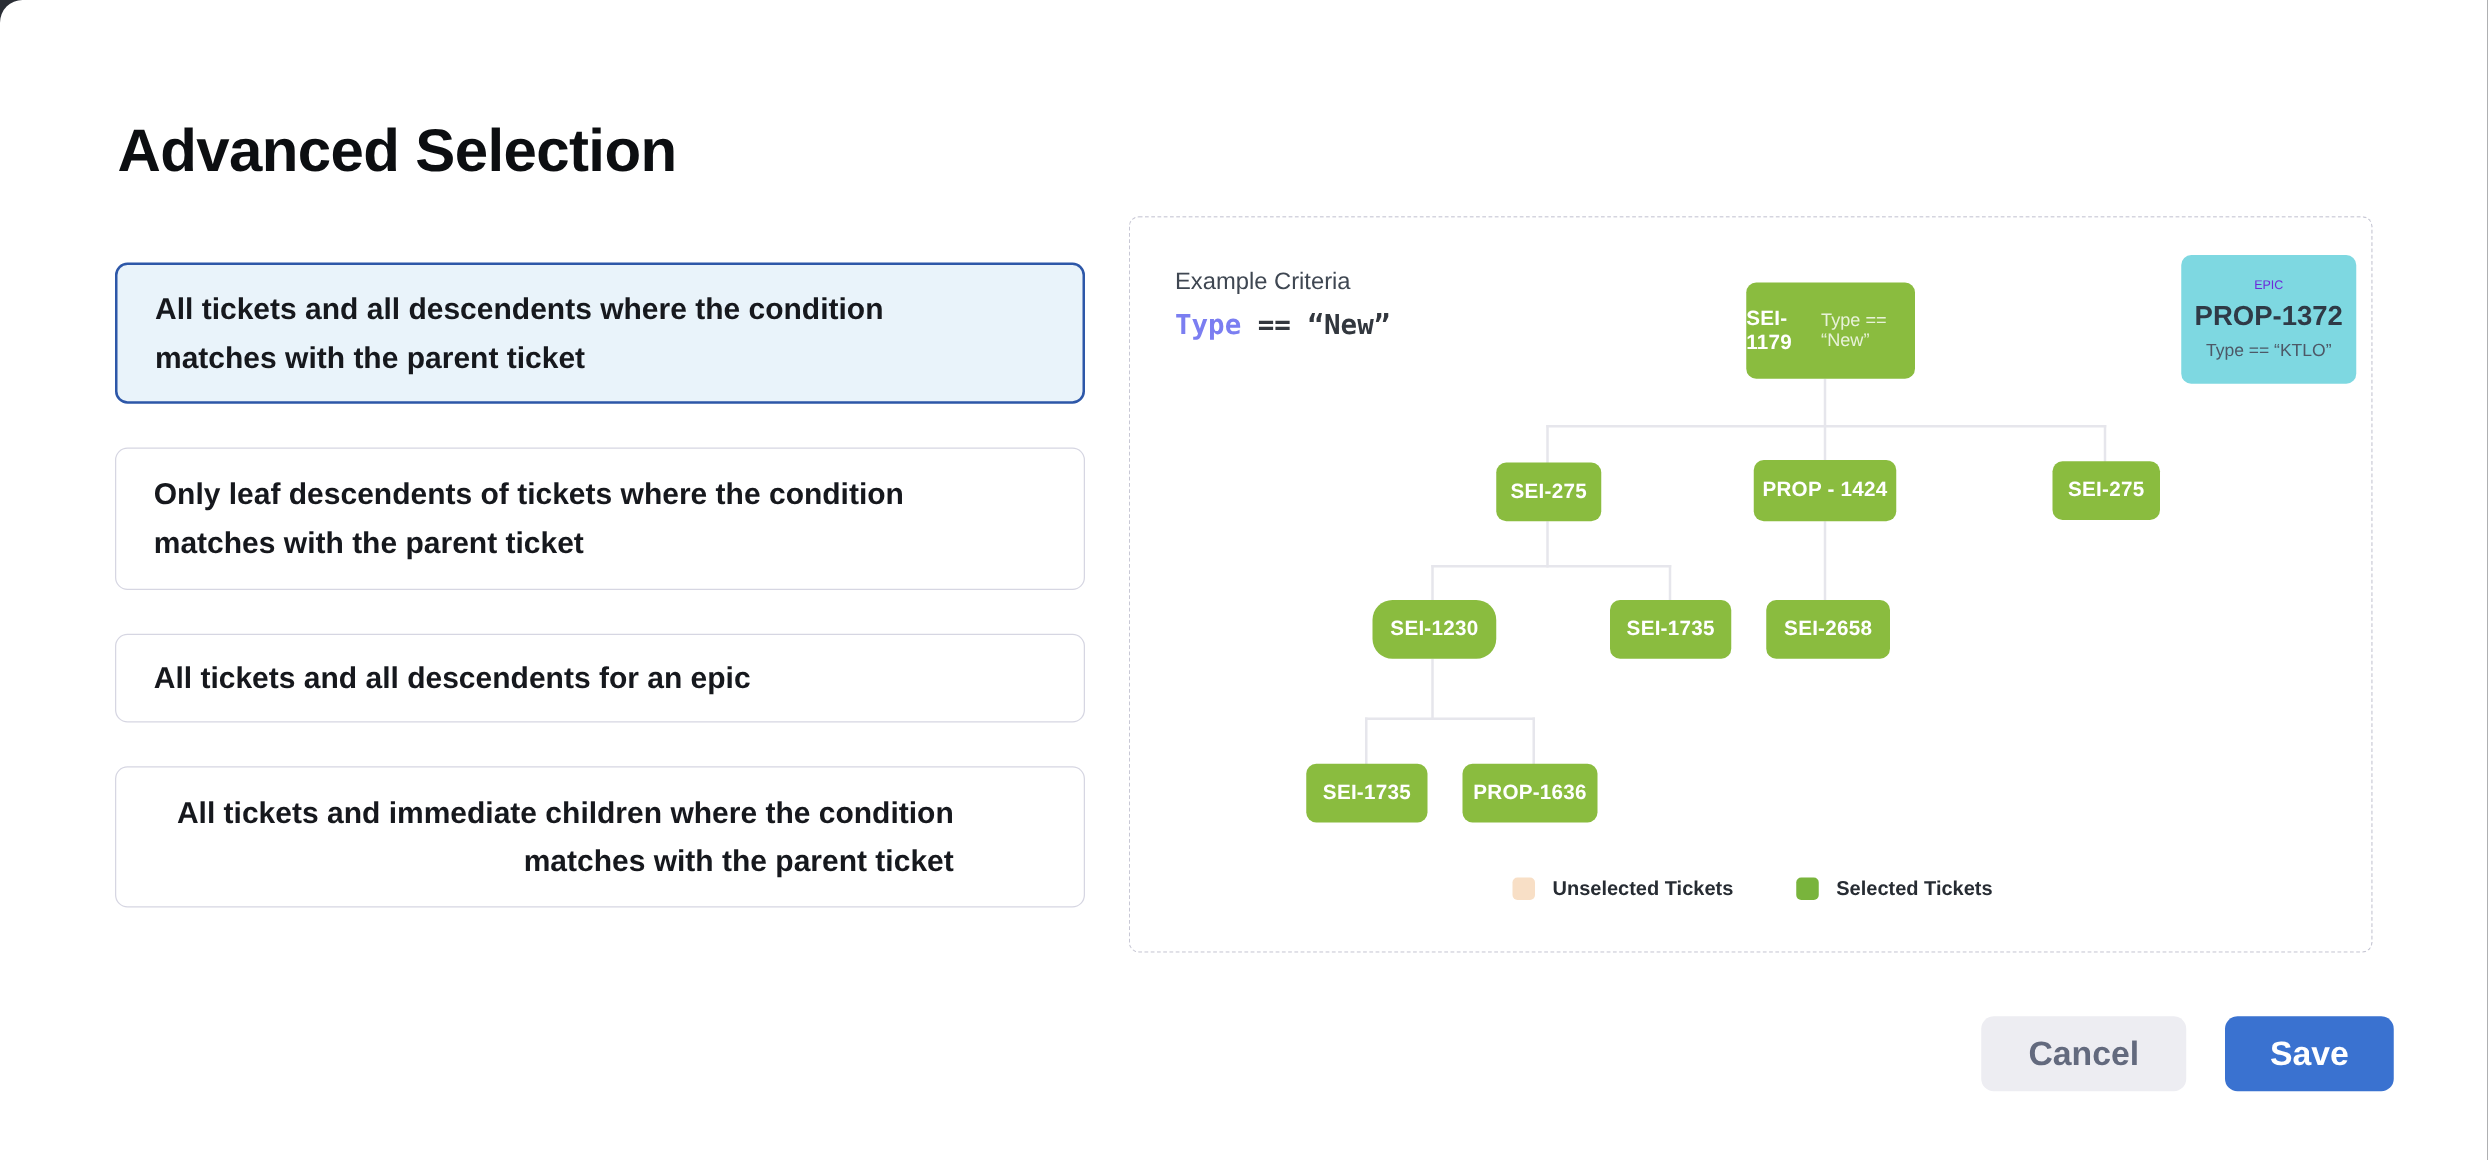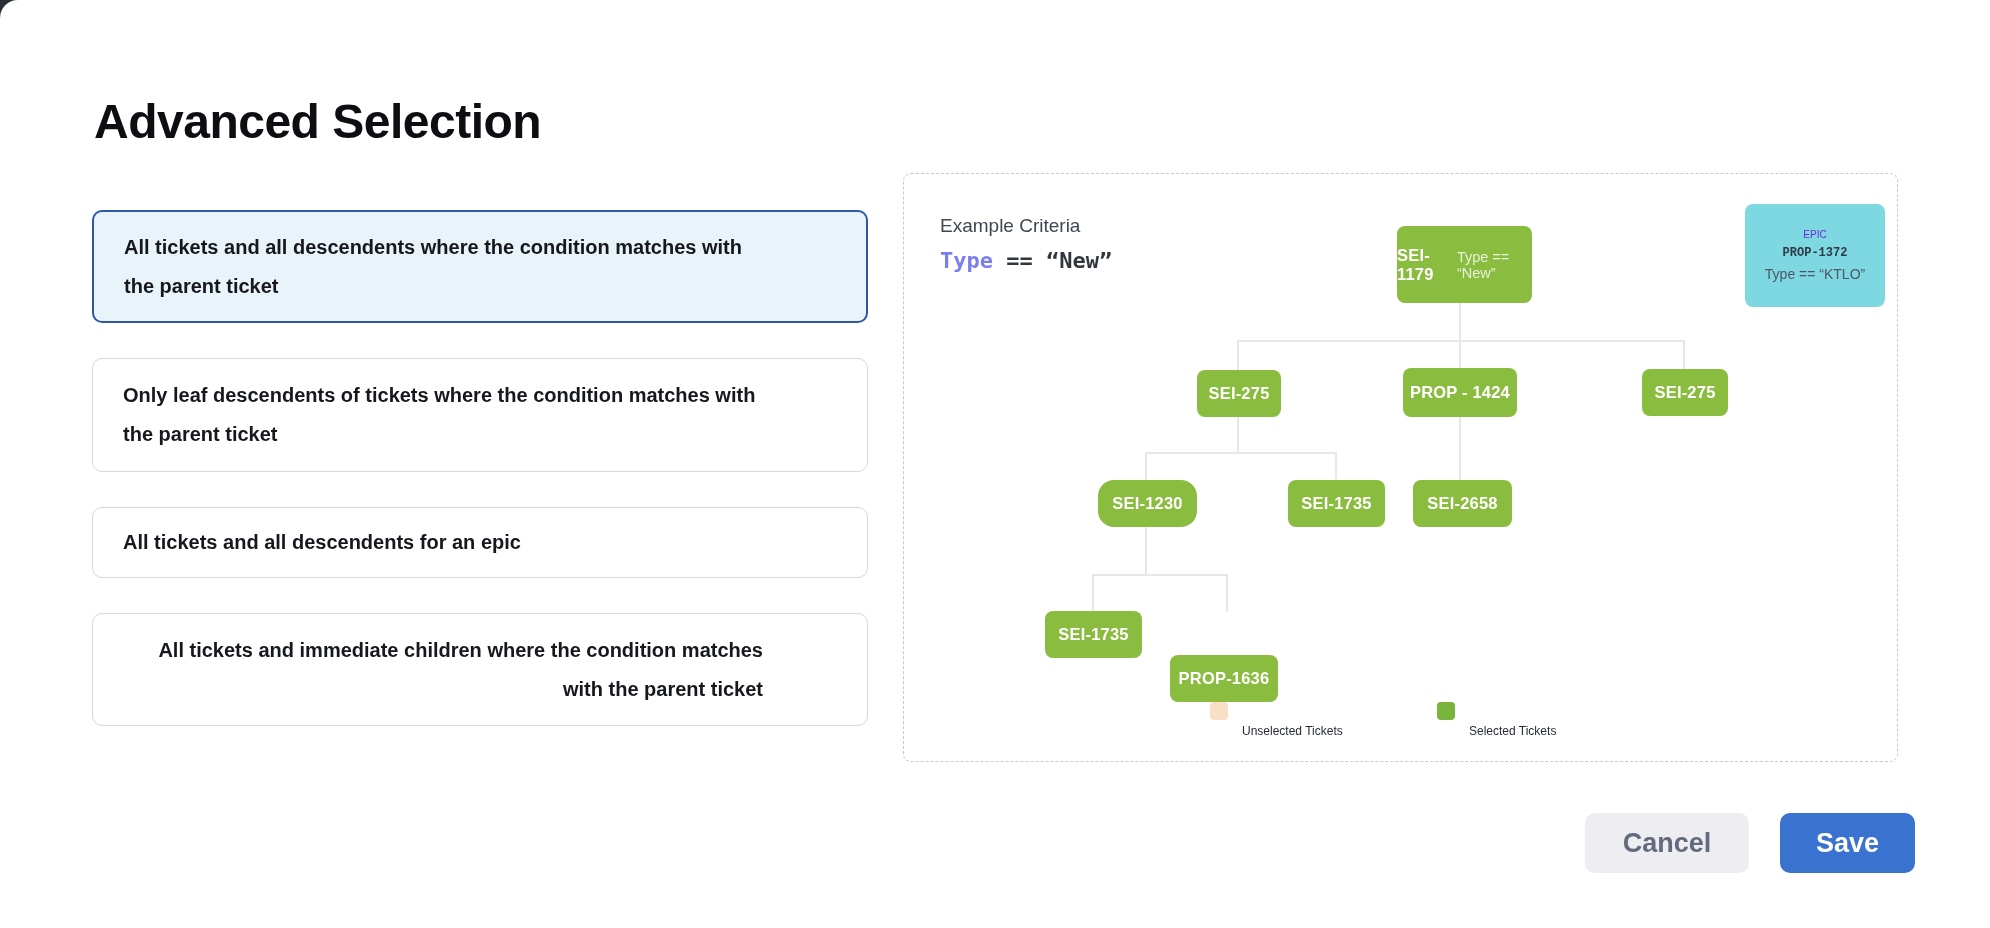--- a/index.html
+++ b/index.html
@@ -6,49 +6,49 @@
   body{background:#2A2E35;font-family:"Liberation Sans", sans-serif;}
   #stage{position:relative;width:1990px;height:928px;overflow:hidden;}
   .sheet{position:absolute;inset:0;background:#ffffff;border-top-left-radius:18px;}
   .page-title{position:absolute;left:94px;top:62px;font-size:48px;font-weight:700;color:#0c0e11;letter-spacing:-0.5px;}
 
   
   .option-card{position:absolute;left:92px;width:776px;box-sizing:border-box;
     background:#ffffff;border:1.5px solid #D6D6E2;border-radius:10px;
     display:flex;align-items:center;cursor:pointer;}
   .option-card.selected{background:#E9F3FA;border:2px solid #2D57A8;}
-  .option-card .option-label{margin:0 0 0 30px;max-width:640px;font-size:20px;line-height:39px;
+  .option-card .option-label{margin:0 0 0 30px;max-width:640px;font-size:24px;line-height:39px;
     font-weight:600;color:#16181d;}
 
   
   .example-panel{position:absolute;left:903px;top:173px;width:995px;height:589px;box-sizing:border-box;
     border:1.5px dashed #C8C8D5;border-radius:8px;background:#ffffff;}
   .example-heading{position:absolute;left:940px;top:215px;font-size:19px;font-weight:500;color:#3F4752;}
   .criteria-code{position:absolute;left:940px;top:248px;font-family:"DejaVu Sans Mono", monospace;
     font-size:22px;font-weight:700;color:#32373E;}
   .criteria-code .field{color:#7B7EF1;}
 
   .epic-card{position:absolute;left:1745px;top:204px;width:140px;height:103px;background:#7ED8E1;
     border-radius:8px;display:flex;flex-direction:column;align-items:center;justify-content:center;gap:6px;}
   .epic-type{font-size:10px;font-weight:400;color:#6d28d9;}
-  .epic-id{font-size:12px;font-weight:700;color:#2F3A46;font-family:Liberation Mono, monospace;}
+  .epic-id{font-size:22px;font-weight:700;color:#2F3A46;}
   .epic-cond{font-size:14px;color:#4D5866;}
 
   
   .node{position:absolute;background:#8ABC3F;border-radius:8px;color:#ffffff;
     display:flex;flex-direction:row;align-items:center;justify-content:center;gap:5px;}
   .node .nid{font-size:16.5px;font-weight:700;letter-spacing:0.2px;}
   .node .ncond{font-size:14.5px;font-weight:400;color:rgba(255,255,255,0.8);}
   .conn{position:absolute;background:#E6E6EC;}
   .conn.h{height:2px;}
   .conn.v{width:2px;}
 
   
   .legend-swatch{position:absolute;width:18px;height:18px;border-radius:4px;top:702px;}
-  .legend-label{position:absolute;top:722px;font-size:12px;font-weight:400;color:#272C33;line-height:19px;}
+  .legend-label{position:absolute;top:702px;font-size:16px;font-weight:700;color:#272C33;line-height:19px;}
 
   
   .btn{position:absolute;top:813px;height:60px;border:none;border-radius:10px;font-family:"Liberation Sans", sans-serif;
     font-size:27px;font-weight:600;cursor:pointer;margin-left:12px;}
   .btn-cancel{left:1573px;width:164px;background:#EDEDF2;color:#636A7E;}
   .btn-save{left:1768px;width:135px;background:#3A72D0;color:#ffffff;}
 </style>
 </head>
 <body>
 
@@ -114,21 +114,21 @@
   </div>
   <div class="node" style="left:1288px;top:480px;width:97px;height:47px;">
     <div class="nid">SEI-1735</div>
   </div>
   <div class="node" style="left:1413px;top:480px;width:99px;height:47px;">
     <div class="nid">SEI-2658</div>
   </div>
   <div class="node" style="left:1045px;top:611px;width:97px;height:47px;">
     <div class="nid">SEI-1735</div>
   </div>
-  <div class="node" style="left:1170px;top:611px;width:108px;height:47px;margin-top:44px;">
+  <div class="node" style="left:1170px;top:611px;width:108px;height:47px;">
     <div class="nid">PROP-1636</div>
   </div>
 
   <div class="legend-swatch" style="left: 1210px; background: rgb(248, 223, 198);"></div>
   <div class="legend-label" style="left:1242px;">Unselected Tickets</div>
   <div class="legend-swatch" style="left: 1437px; background: rgb(121, 180, 60);"></div>
   <div class="legend-label" style="left:1469px;">Selected Tickets</div>
 
   <button class="btn btn-cancel">Cancel</button>
   <button class="btn btn-save">Save</button>

